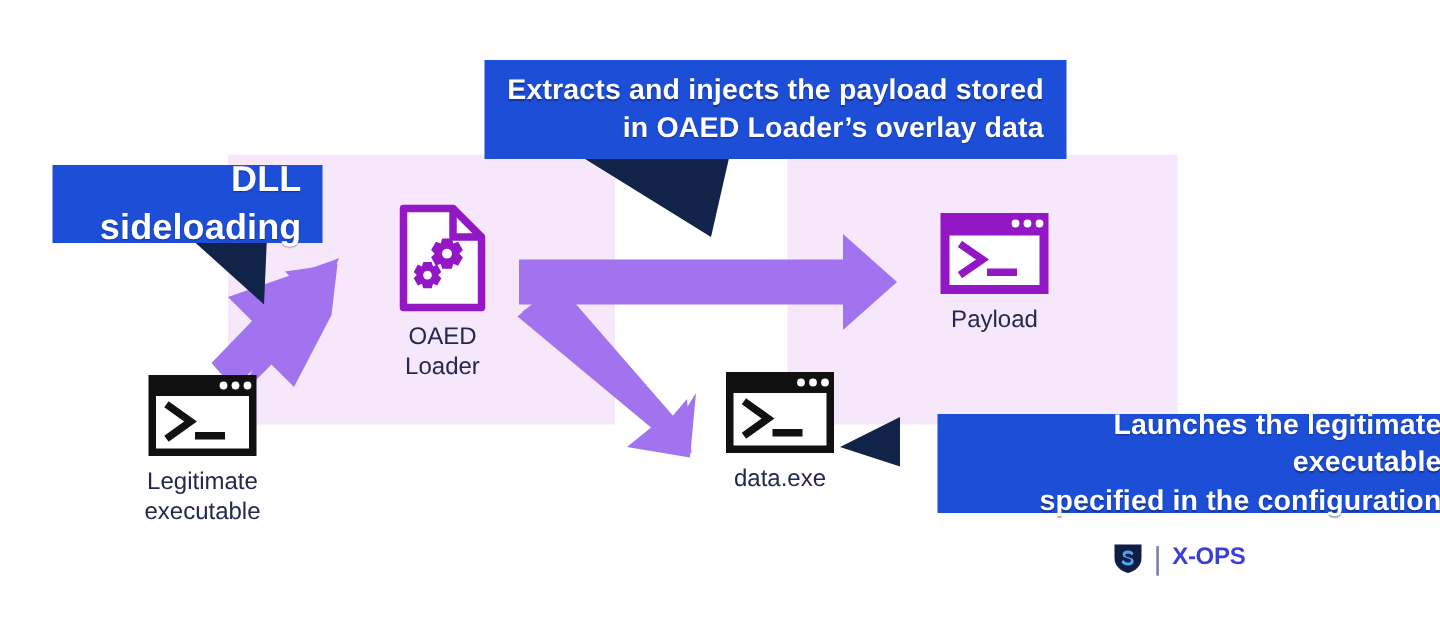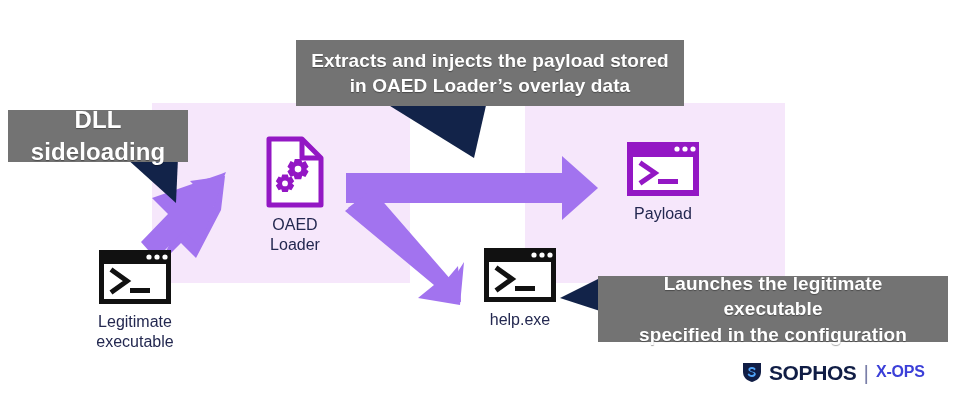--- a/index.html
+++ b/index.html
@@ -57,34 +57,35 @@
   }
 
   .node-legit   { left: 60px;  top: 248px; width: 150px; }
   .node-loader  { left: 232px; top: 135px; width: 126px; }
   .node-helpexe { left: 440px; top: 246px; width: 160px; }
   .node-payload { left: 588px; top: 140px; width: 150px; }
 
   
   .callout-box {
     position: absolute;
-    background: #737373;
+    background: #1d4ed8;
     color: #ffffff;
     font-weight: bold;
     font-size: 19px;
     line-height: 1.33;
-    text-align: center;
+    text-align: right;
     display: flex;
     align-items: center;
     justify-content: center;
     white-space: pre-line;
     letter-spacing: 0.1px;
     box-sizing: border-box;
     padding: 6px 14px;
     text-shadow: 0 1px 1px rgba(0,0,0,0.35);
+    margin-left: 27px;
   }
   .callout-dll   { left: 8px;   top: 110px; width: 180px; height: 52px; font-size: 24px; }
   .callout-inj   { left: 296px; top: 40px;  width: 388px; height: 66px; }
   .callout-launch{ left: 598px; top: 276px; width: 350px; height: 66px; }
 
   
   .logo {
     position: absolute;
     left: 742px;
     top: 360px;
@@ -187,21 +188,21 @@
   <div class="node node-helpexe">
     <svg width="76" height="58" viewBox="0 0 76 58">
       <rect x="2" y="2" width="72" height="54" fill="#111111"></rect>
       <rect x="7" y="16" width="62" height="35" fill="#ffffff"></rect>
       <circle cx="52" cy="9" r="2.6" fill="#ffffff"></circle>
       <circle cx="60" cy="9" r="2.6" fill="#ffffff"></circle>
       <circle cx="68" cy="9" r="2.6" fill="#ffffff"></circle>
       <path d="M 16 23 L 30 33 L 16 43" fill="none" stroke="#111111" stroke-width="5" stroke-linecap="square"></path>
       <rect x="33" y="40" width="20" height="5" fill="#111111"></rect>
     </svg>
-    <div class="node-label">help.exe</div>
+    <div class="node-label">data.exe</div>
   </div>
 
   <div class="node node-payload">
     <svg width="76" height="58" viewBox="0 0 76 58">
       <rect x="2" y="2" width="72" height="54" fill="#9317c4"></rect>
       <rect x="8" y="17" width="60" height="33" fill="#ffffff"></rect>
       <circle cx="52" cy="9" r="2.6" fill="#ffffff"></circle>
       <circle cx="60" cy="9" r="2.6" fill="#ffffff"></circle>
       <circle cx="68" cy="9" r="2.6" fill="#ffffff"></circle>
       <path d="M 17 24 L 30 33 L 17 42" fill="none" stroke="#9317c4" stroke-width="5" stroke-linecap="square"></path>
@@ -219,18 +220,17 @@
 specified in the configuration</div>
 
   <div class="logo">
     <svg width="20" height="22" viewBox="0 0 20 22">
       <path d="M 1 2 L 19 2 L 19 11 C 19 17 14 20 10 21 C 6 20 1 17 1 11 Z" fill="#101d45"></path>
       <path d="M 10 6 C 7.5 6 6.4 7.2 6.4 8.6 C 6.4 11.6 12 10.6 12 12.6 C 12 13.4 11.2 14 10 14
                C 8.4 14 7.4 13.2 7 12.2 L 5.6 13.6 C 6.4 15.1 8 16 10 16 C 12.6 16 13.8 14.6 13.8 13.1
                C 13.8 10 8.2 11 8.2 9.2 C 8.2 8.5 8.9 8 10 8 C 11.2 8 12 8.6 12.4 9.4 L 13.7 8.1
                C 13 6.8 11.7 6 10 6 Z" fill="#4fa3f7"></path>
     </svg>
-    <span class="logo-word">SOPHOS</span>
     <span class="logo-sep">|</span>
     <span class="logo-xops">X-OPS</span>
   </div>
 
 </div>
 
 </body></html>

